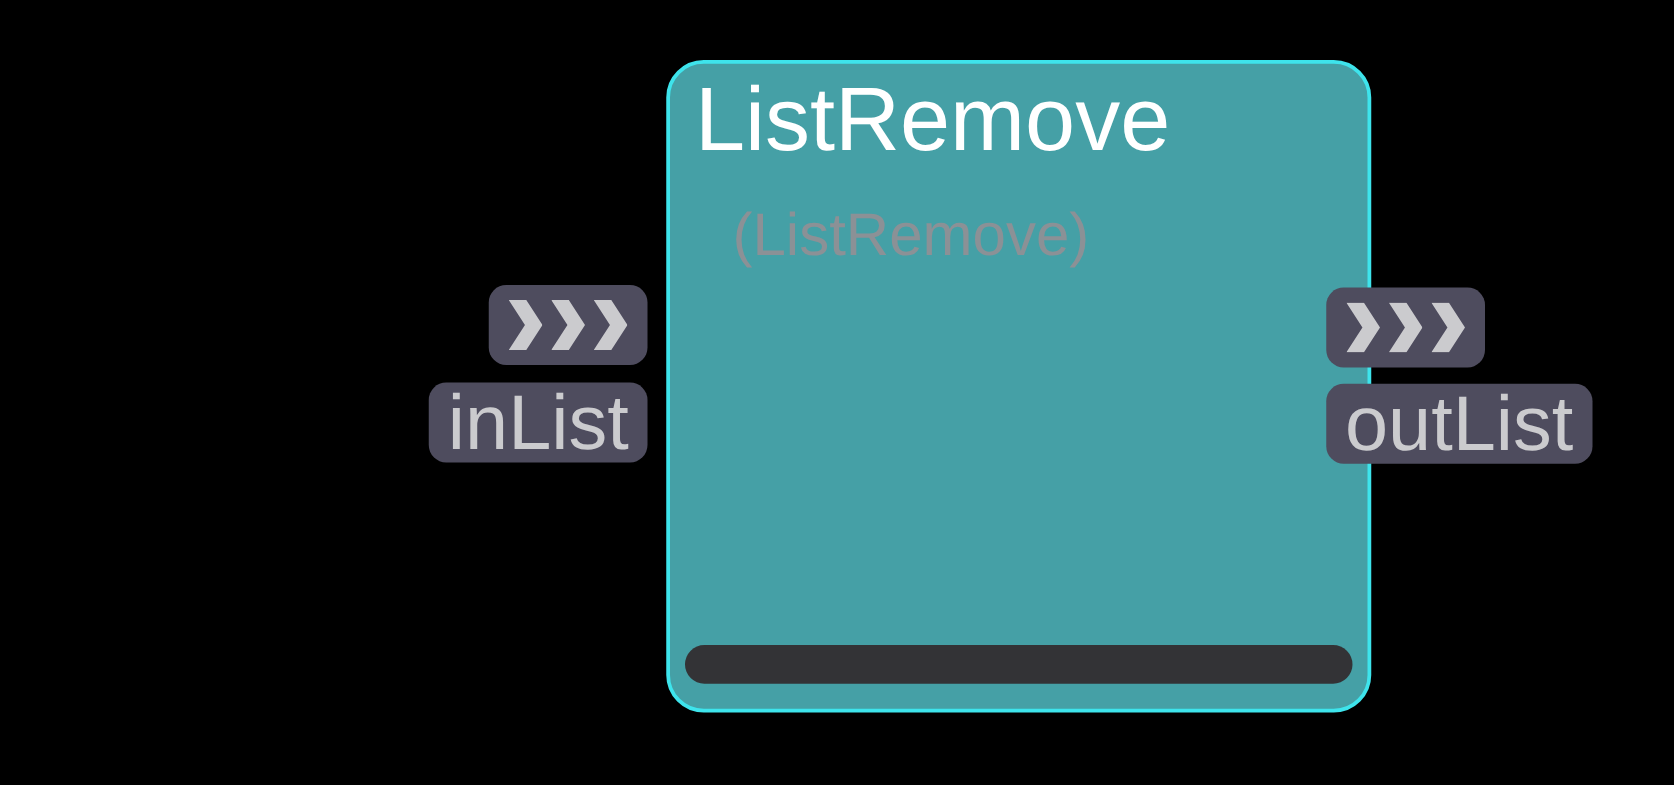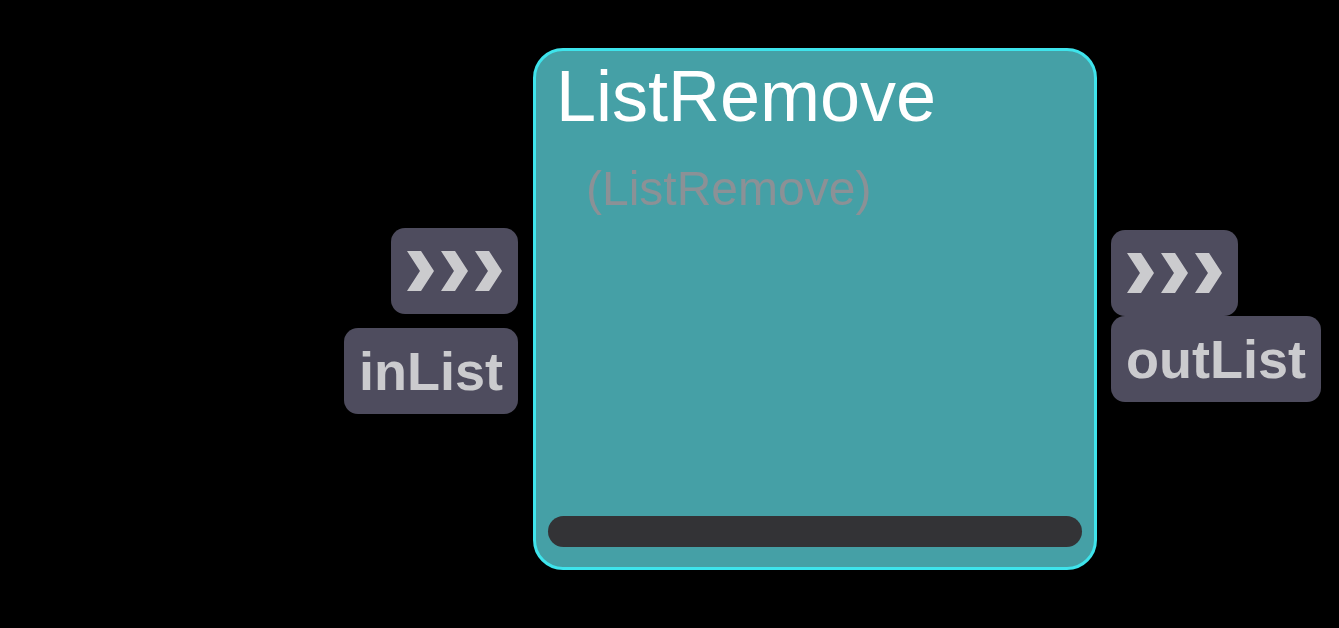--- a/index.html
+++ b/index.html
@@ -66,35 +66,36 @@
     flex-direction: column;
   }
   .ports-left {
     left: 0;
     top: 228px;
     width: 518px;
     align-items: flex-end;
     gap: 14px;
   }
   .ports-right {
-    left: 1111px;
+    left: 1061px;
     top: 230px;
     align-items: flex-start;
+    gap: 13px;
   }
 
   
   .badge {
     box-sizing: border-box;
-    height: 86px;
+    height: 64px;
     padding: 0 15px;
     border-radius: 14px;
     background: var(--badge-bg, #4e4c5e);
     color: var(--badge-text, #cbcbce);
-    font-size: 54px;
-    font-weight: bold;
+    font-size: 62px;
+    font-weight: normal;
     display: flex;
     align-items: center;
     white-space: nowrap;
   }
   .badge.flow {
     gap: 7px;
     padding: 0 16px;
   }
   .chev {
     display: inline-block;

